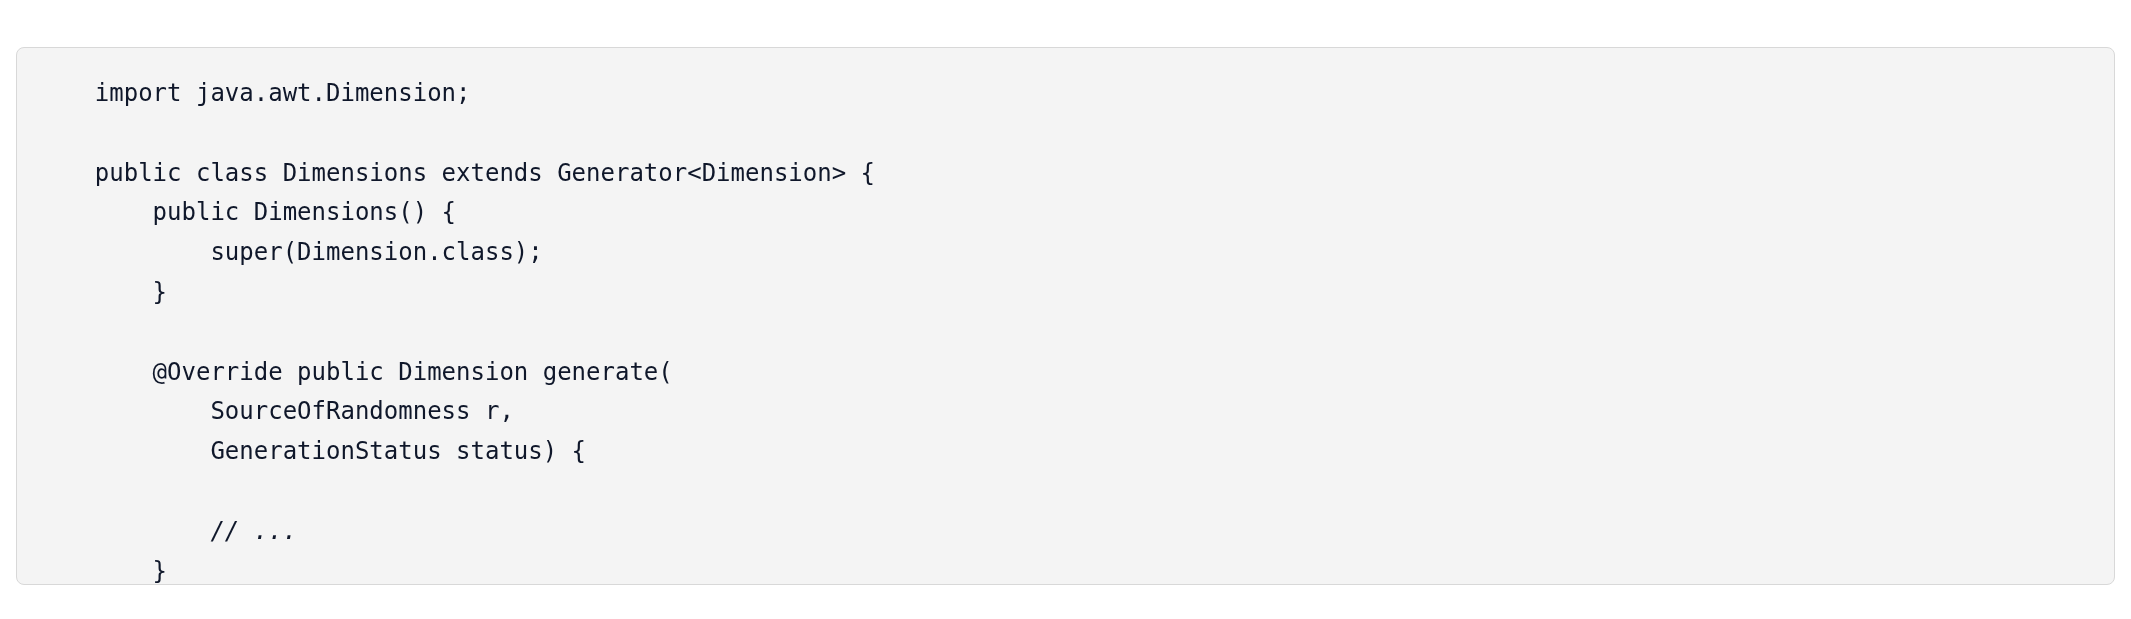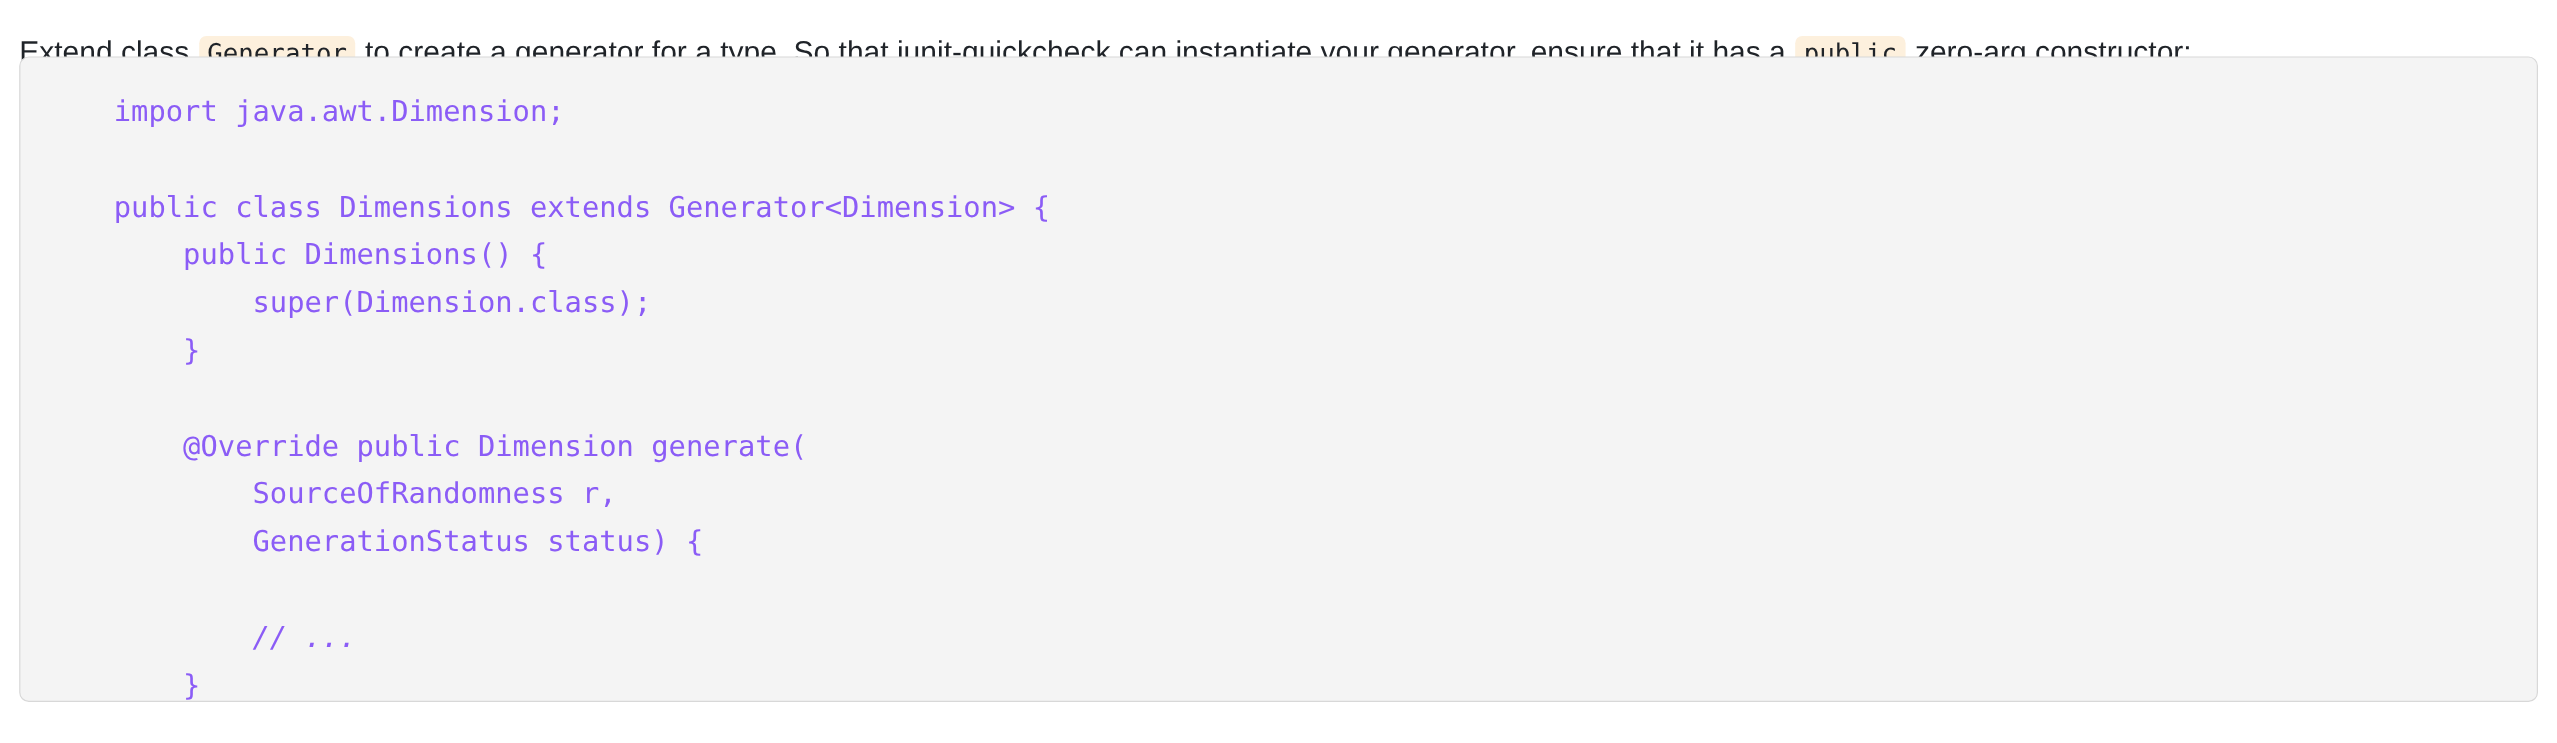--- a/index.html
+++ b/index.html
@@ -60,37 +60,36 @@
     border: 1px solid #d8d8d8;
     border-radius: 8px;
     overflow: hidden;
   }
   .codeblock pre {
     margin: 0;
     padding: 26px 20px 22px 20px;
     font-family: "DejaVu Sans Mono", "Liberation Mono", monospace;
     font-size: 24px;
     line-height: 39.8px;
-    color: #8b5cf6;
+    color: #0f172a;
     white-space: pre;
     tab-size: 4;
   }
   .codeblock .line {
     display: block;
     min-height: 39.8px;
     white-space: pre;
   }
   .codeblock .line.comment {
     font-style: italic;
   }
 </style>
 </head>
 <body>
 
 <div class="page">
 
-  <p class="intro"><span class="seg">Extend class </span><code class="inline">Generator</code><span class="seg"> to create a generator for a type. So that junit-quickcheck can instantiate your generator, ensure that it has a </span><code class="inline">public</code><span class="seg"> zero-arg constructor:</span></p>
 
   <div class="codeblock">
     <pre><span class="line">    import java.awt.Dimension;</span><span class="line"></span><span class="line">    public class Dimensions extends Generator&lt;Dimension&gt; {</span><span class="line">        public Dimensions() {</span><span class="line">            super(Dimension.class);</span><span class="line">        }</span><span class="line"></span><span class="line">        @Override public Dimension generate(</span><span class="line">            SourceOfRandomness r,</span><span class="line">            GenerationStatus status) {</span><span class="line"></span><span class="line comment">            // ...</span><span class="line">        }</span></pre>
   </div>
 
 </div>
 
 </body></html>

